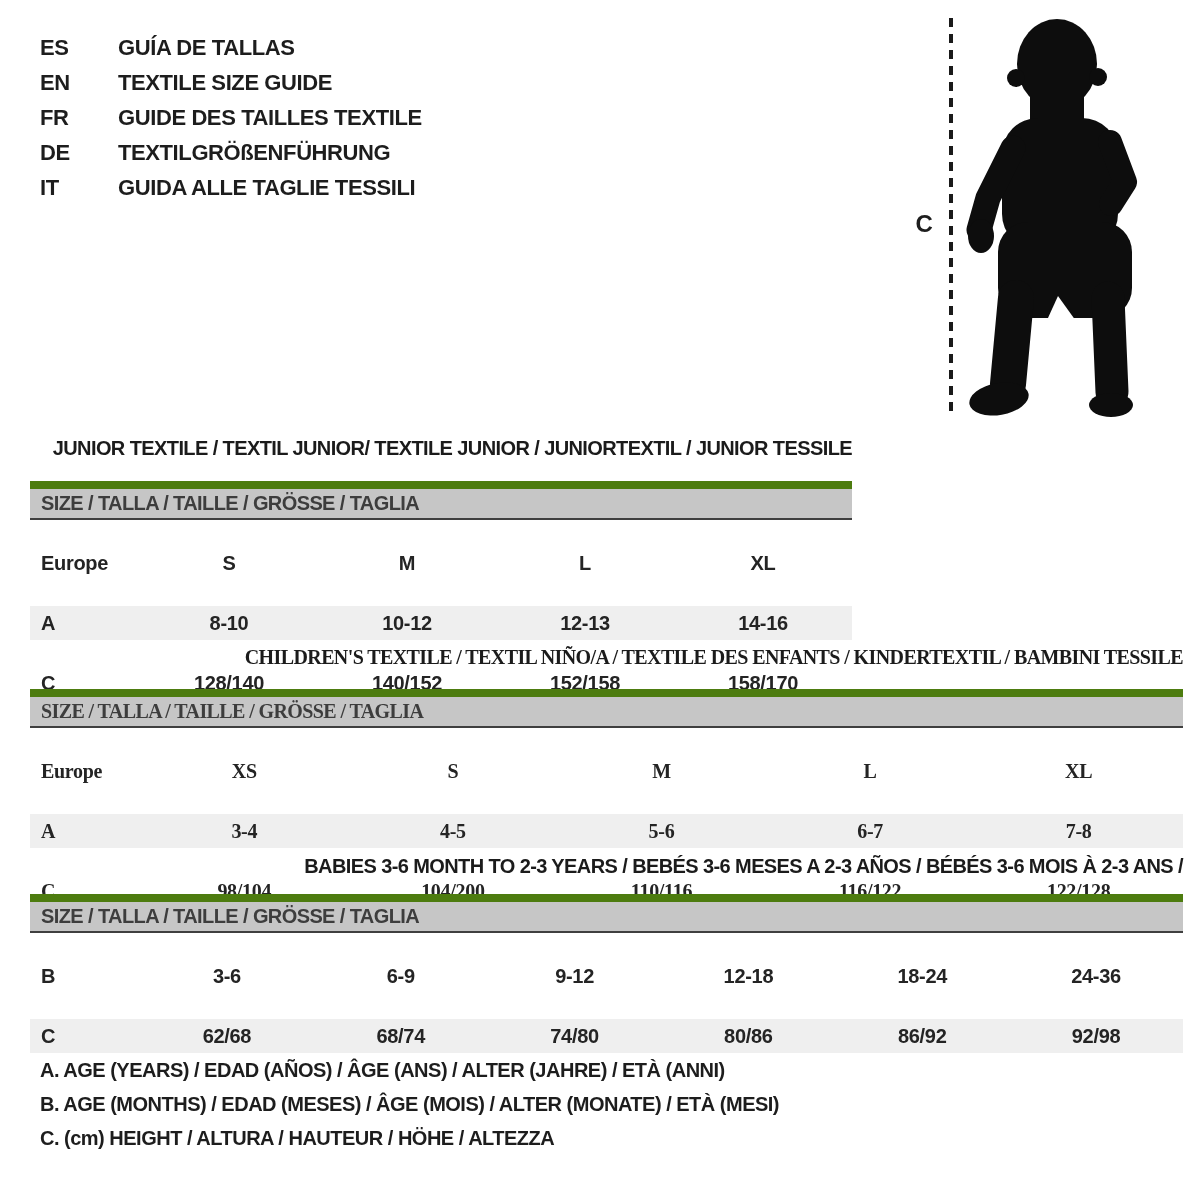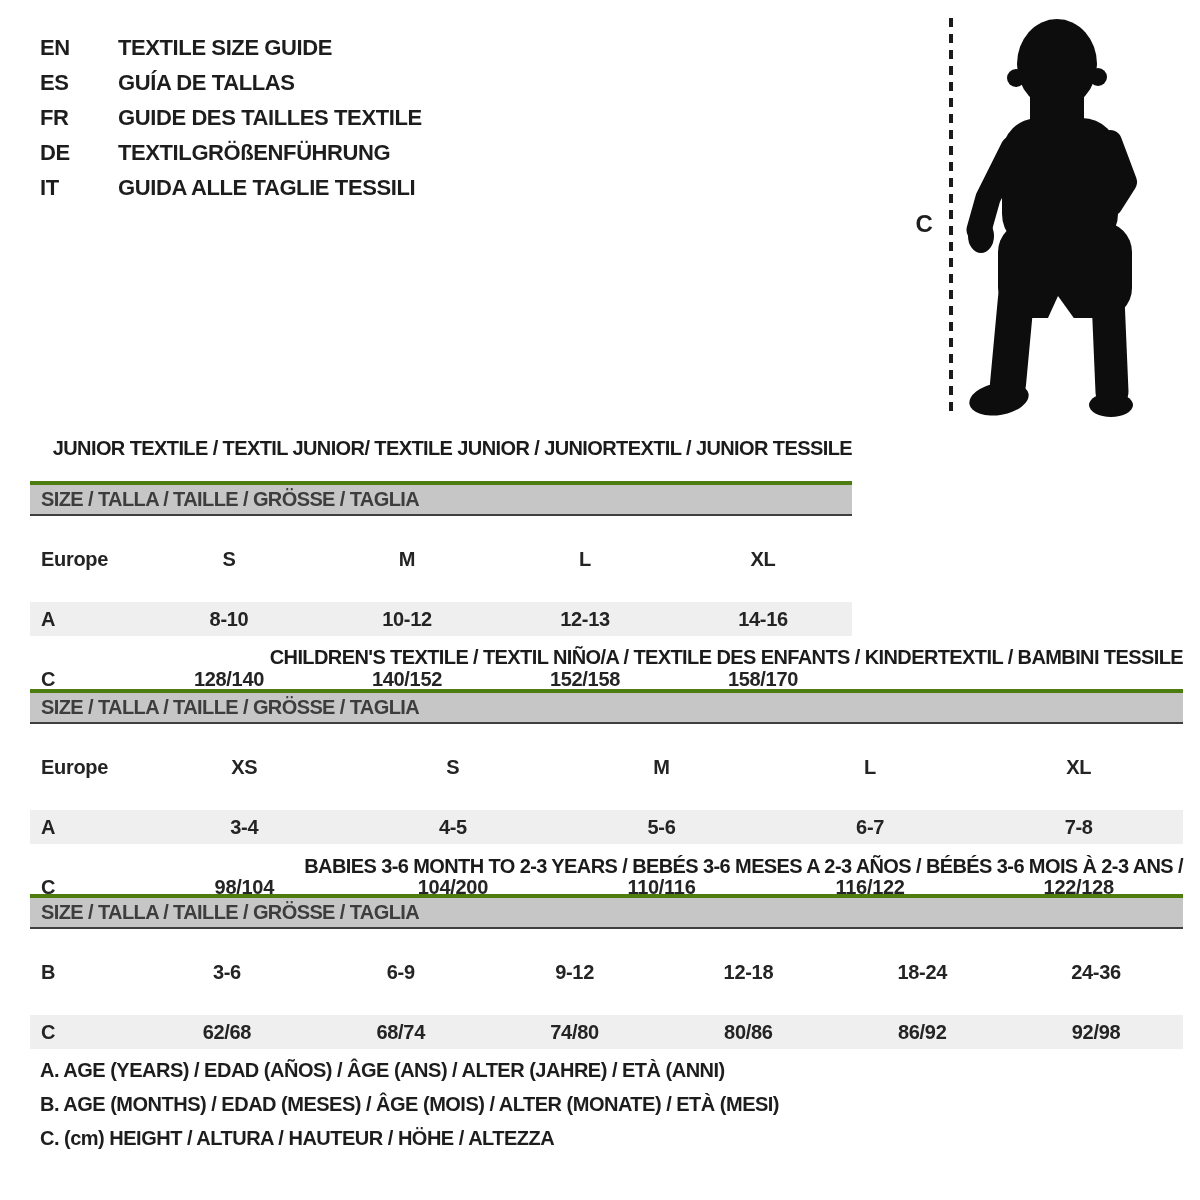--- a/index.html
+++ b/index.html
@@ -15,55 +15,55 @@
   .lang-code{width:78px;}
 
   
   .figure{position:absolute;left:880px;top:0;width:320px;height:440px;}
   .figure svg{position:absolute;left:0;top:0;}
   .c-label{position:absolute;left:28px;top:210px;width:32px;text-align:center;font-size:24px;letter-spacing:-0.5px;}
 
   
   .section{position:absolute;}
   #sec-0{left:30px;top:436px;width:822px;}
-  #sec-1{left:30px;top:645px;width:1153px;}
+  #sec-1{left:30px;top:645px;width:1153px;font-family:Liberation Serif, serif;}
   #sec-2{left:30px;top:848px;width:1153px;}
   .sec-heading{margin-left:10px;font-size:20px;line-height:24px;letter-spacing:-0.6px;color:#1b1b1b;white-space:nowrap;text-align:right;}
   #sec-2 .sec-heading{line-height:36px;}
   #sec-0 .table-wrap{margin-top:21px;}
   #sec-1 .table-wrap{margin-top:20px;}
   #sec-2 .table-wrap{margin-top:10px;}
 
   .size-bar{
     height:29px;line-height:29px;background:#c6c6c6;color:#3d3d3d;
-    border-top:4px solid #4d7c0f;border-bottom:2px solid #3f3f3f;
+    border-top:8px solid #4d7c0f;border-bottom:2px solid #3f3f3f;
     padding-left:11px;font-size:20px;letter-spacing:-0.6px;
   }
   .trow{display:flex;height:34px;align-items:center;font-size:20px;letter-spacing:-0.3px;color:#242424;margin-top:26px;}
   .trow.striped{background:#efefef;}
   .tlabel{width:110px;padding-left:11px;box-sizing:border-box;}
   .tcell{flex:1;text-align:center;}
 
   
   .footnotes{position:absolute;left:40px;top:1053px;}
   .footnote{font-size:20px;line-height:34px;letter-spacing:-0.5px;white-space:nowrap;}
 </style>
 </head>
 <body>
 
 <div class="page">
 
   <div class="lang-block">
       <div class="lang-row">
+        <span class="lang-code">ES</span>
+        <span class="lang-title">GUÍA DE TALLAS</span>
+      </div>
+      <div class="lang-row">
         <span class="lang-code">EN</span>
         <span class="lang-title">TEXTILE SIZE GUIDE</span>
-      </div>
-      <div class="lang-row">
-        <span class="lang-code">ES</span>
-        <span class="lang-title">GUÍA DE TALLAS</span>
       </div>
       <div class="lang-row">
         <span class="lang-code">FR</span>
         <span class="lang-title">GUIDE DES TAILLES TEXTILE</span>
       </div>
       <div class="lang-row">
         <span class="lang-code">DE</span>
         <span class="lang-title">TEXTILGRÖßENFÜHRUNG</span>
       </div>
       <div class="lang-row">

